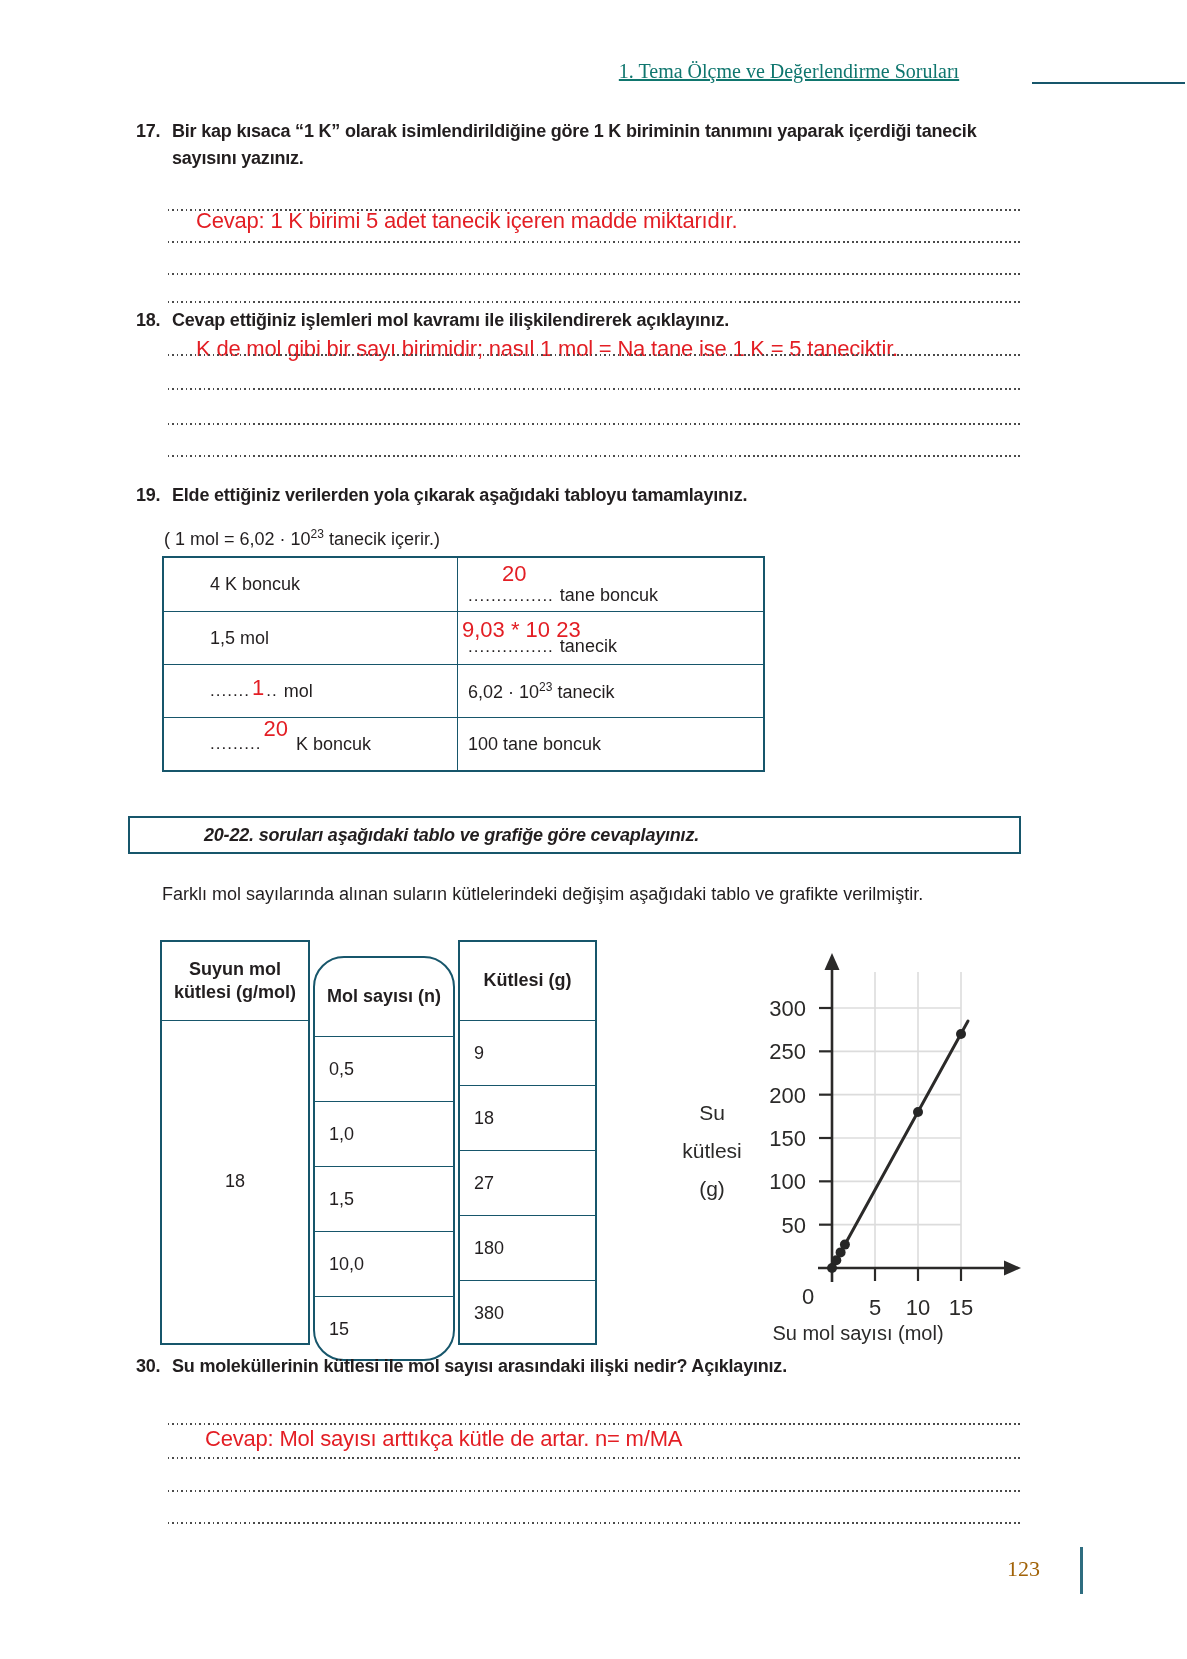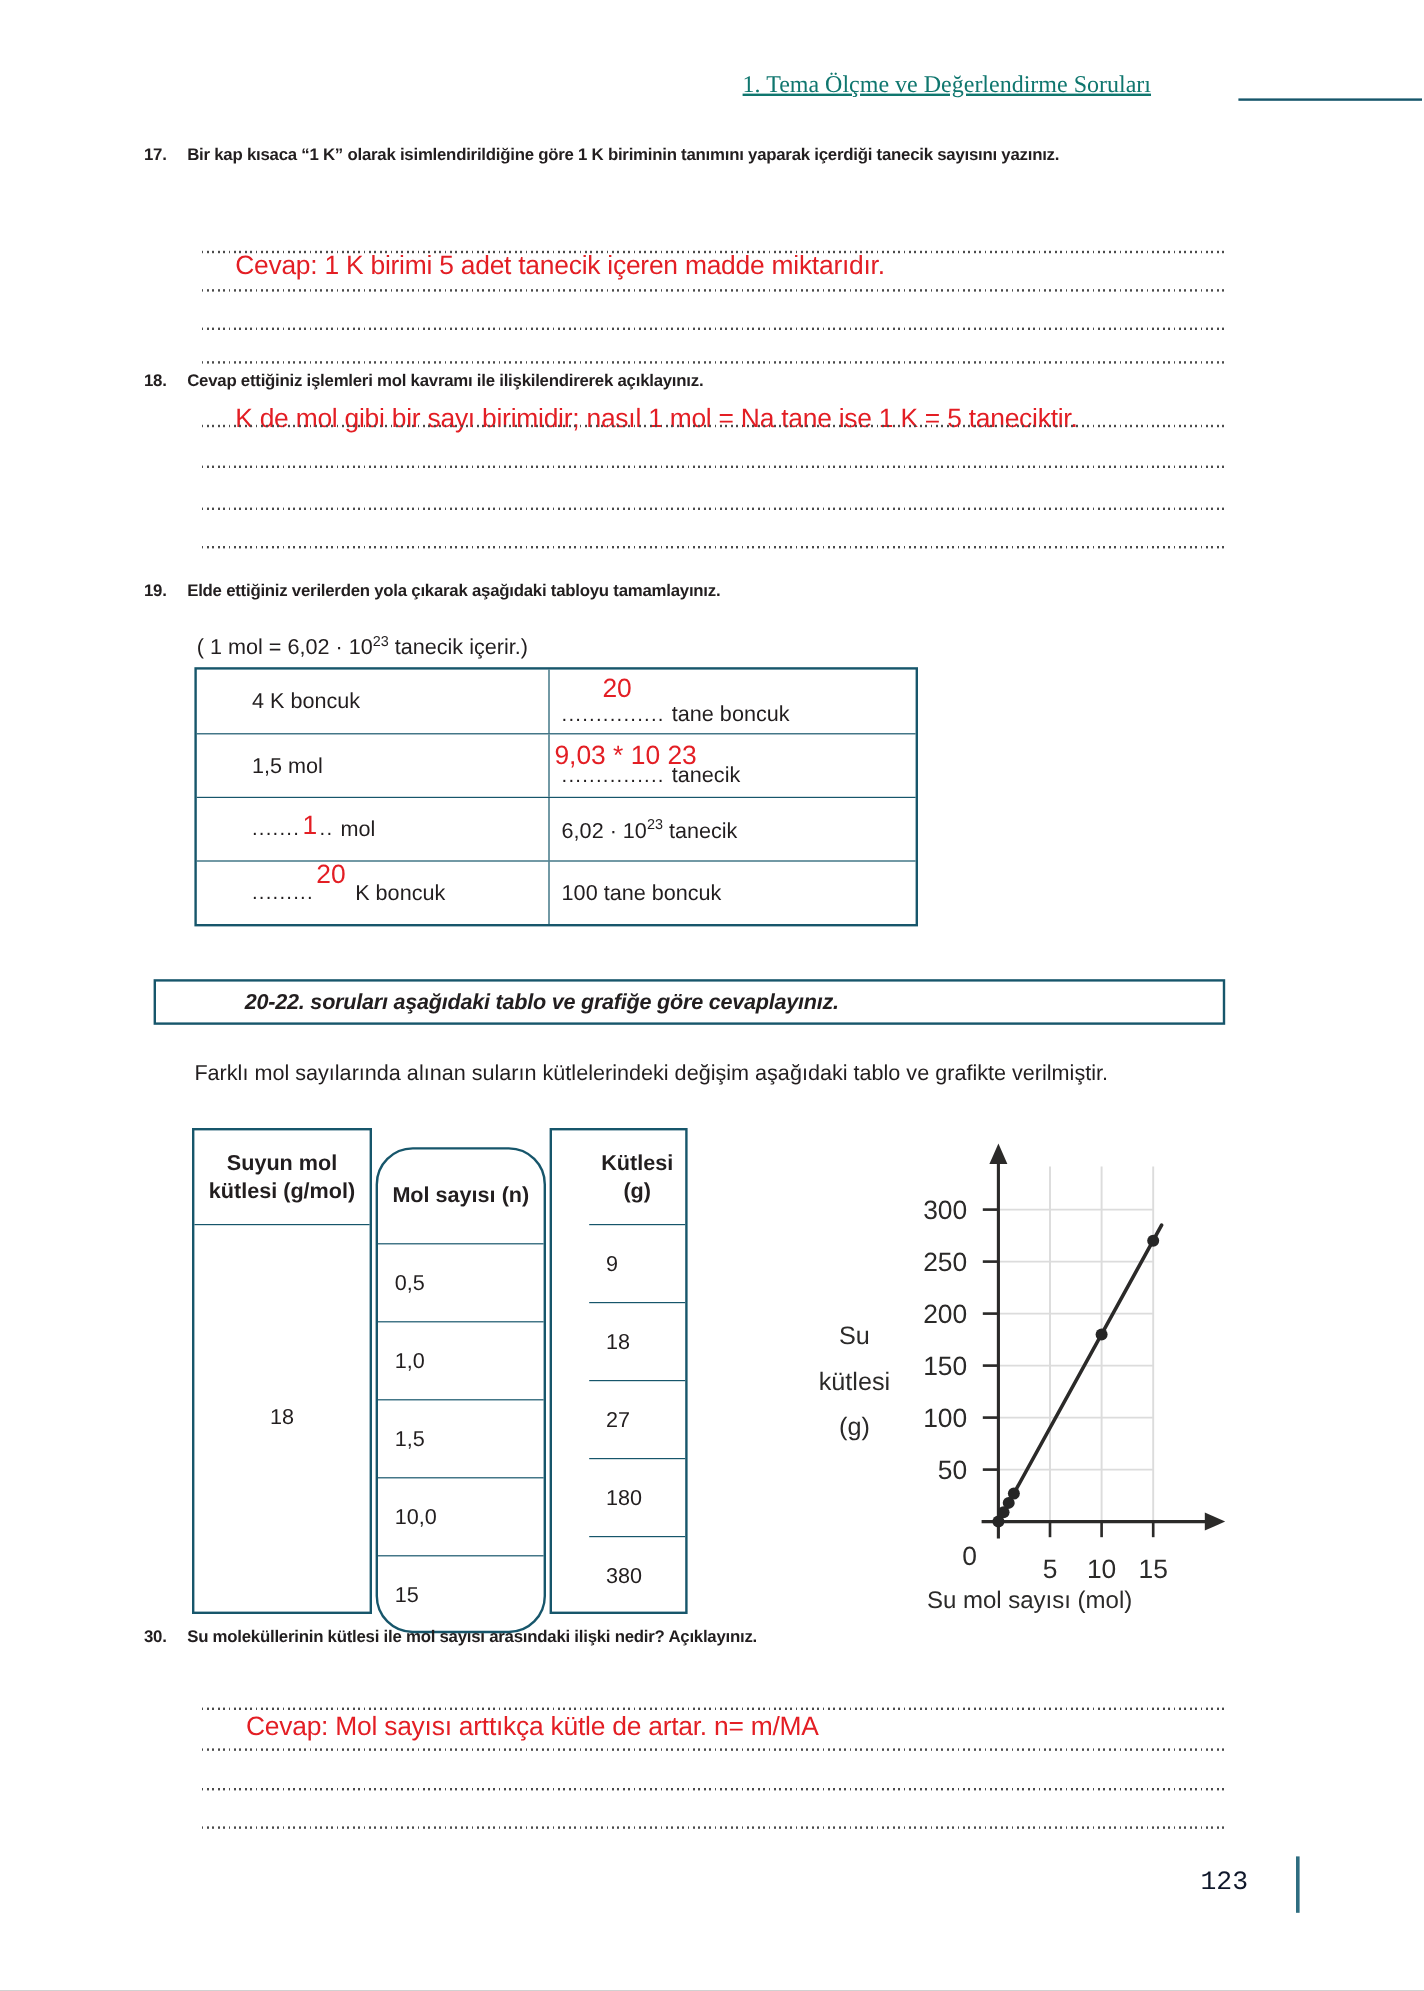--- a/index.html
+++ b/index.html
@@ -5,22 +5,22 @@
   html,body{margin:0;padding:0;background:#888;}
   .page{
     position:relative;width:1187px;height:1659px;margin:0 auto;background:#ffffff;
     font-family:"Liberation Sans","DejaVu Sans",sans-serif;color:#221e1f;overflow:hidden;
   }
   
   .hdr-title{position:absolute;left:560px;top:60px;width:458px;text-align:center;
     font-family:"Liberation Serif","DejaVu Serif",serif;font-size:20px;color:#0f766e;text-decoration:underline;}
   .hdr-rule{position:absolute;left:1032px;top:82px;width:153px;height:2px;background:#17566b;}
   
-  .question{position:absolute;left:120px;width:893px;display:flex;font-weight:bold;
-    font-size:14px;line-height:1.5;letter-spacing:-0.2px;}
+  .question{position:absolute;left:136px;width:893px;display:flex;font-weight:bold;
+    font-size:18px;line-height:1.5;letter-spacing:-0.2px;}
   .qnum{flex:0 0 36px;}
   .qtext{flex:1;}
   
   .dotline{position:absolute;left:168px;width:854px;height:2px;
     background:repeating-linear-gradient(90deg,#4a4a4a 0 1.5px,transparent 1.5px 4.5px);}
   .red-answer{position:absolute;color:#e31e24;font-size:22px;white-space:nowrap;letter-spacing:-0.2px;}
   
   .q19-table{position:absolute;left:162px;top:556px;width:603px;height:216px;border:2px solid #17566b;box-sizing:border-box;}
   .q19-row{position:relative;display:flex;height:53px;border-top:1.6px solid #17566b;box-sizing:border-box;padding-left:28px;}
   .q19-row:first-child{border-top:none;}
@@ -41,21 +41,21 @@
   
   .wt-col{position:absolute;border:2.2px solid #17566b;box-sizing:border-box;background:#fff;}
   .wt-header{display:flex;align-items:center;justify-content:center;text-align:center;
     font-weight:bold;font-size:18px;line-height:1.3;box-sizing:border-box;}
   .wt-merged{display:flex;align-items:center;justify-content:center;font-size:18px;
     border-top:1.6px solid #17566b;box-sizing:border-box;}
   .wt-row{display:flex;align-items:center;padding-left:14px;font-size:18px;height:65px;
     border-top:1.6px solid #17566b;box-sizing:border-box;}
   
   .page-num{position:absolute;left:940px;top:1556px;width:100px;text-align:right;
-    font-family:Liberation Mono, monospace;font-size:22px;color:#0f172a;}
+    font-family:Liberation Serif, serif;font-size:22px;color:#a16207;}
   .page-bar{position:absolute;left:1080px;top:1547px;width:3px;height:47px;background:#2e6d80;}
   svg.chart{position:absolute;left:0;top:0;pointer-events:none;}
   sup{font-size:12px;}
 </style>
 </head>
 <body>
 
 <div class="page">
 
   <div class="hdr-title">1. Tema Ölçme ve Değerlendirme Soruları</div>
@@ -140,21 +140,21 @@
   <div class="wt-col" style="left:313px;top:956px;width:142px;height:405px;border-radius:31px;">
     <div class="wt-header" style="height:78px;">Mol sayısı (n)</div>
     <div id="wt-col-mol-body">
         <div class="wt-row">0,5</div>
         <div class="wt-row">1,0</div>
         <div class="wt-row">1,5</div>
         <div class="wt-row">10,0</div>
         <div class="wt-row">15</div>
       </div>
   </div>
-  <div class="wt-col" style="left:458px;top:940px;width:115px;height:405px;padding-left:31px;">
+  <div class="wt-col" style="left:458px;top:940px;width:139px;height:405px;">
     <div class="wt-header" style="height:78px;">Kütlesi (g)</div>
     <div id="wt-col-mass-body">
         <div class="wt-row">9</div>
         <div class="wt-row">18</div>
         <div class="wt-row">27</div>
         <div class="wt-row">180</div>
         <div class="wt-row">380</div>
       </div>
   </div>
 

